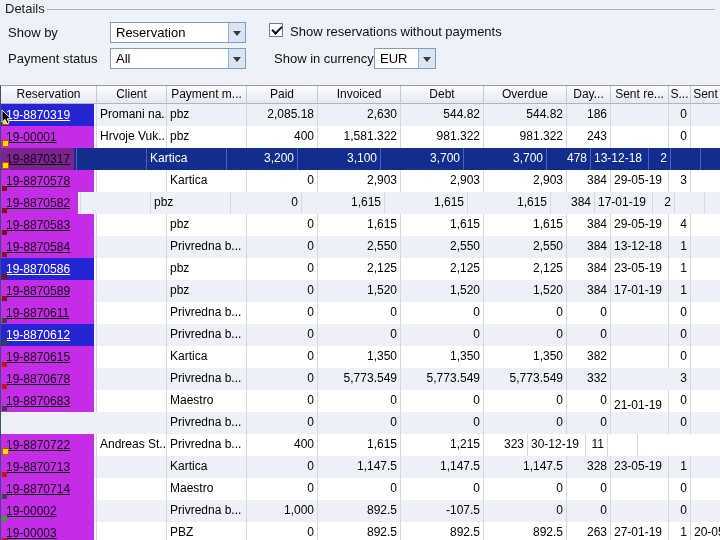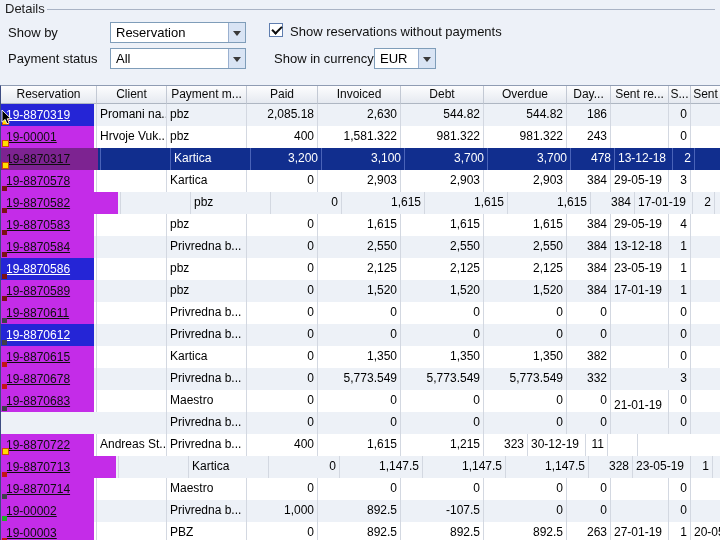--- a/index.html
+++ b/index.html
@@ -128,21 +128,21 @@
         <div class="tcell align-right" style="width: 71px;">400</div>
         <div class="tcell align-right" style="width: 83px;">1,581.322</div>
         <div class="tcell align-right" style="width: 83px;">981.322</div>
         <div class="tcell align-right" style="width: 83px;">981.322</div>
         <div class="tcell align-right" style="width: 44px;">243</div>
         <div class="tcell" style="width: 58px;"></div>
         <div class="tcell align-right" style="width: 22px;">0</div>
         <div class="tcell" style="width: 30px;"></div>
       </div>
       <div class="trow selected">
-        <div class="tcell res-cell" style="width: 100px;">
+        <div class="tcell res-cell" style="width: 76px;">
           <div class="res-block bg-purple">
             <span class="res-text">19-8870317</span>
             <span class="indicator ind-yellow"></span>
           </div>
         </div>
         <div class="tcell" style="width: 70px;"></div>
         <div class="tcell" style="width: 80px;">Kartica</div>
         <div class="tcell align-right" style="width: 71px;">3,200</div>
         <div class="tcell align-right" style="width: 83px;">3,100</div>
         <div class="tcell align-right" style="width: 83px;">3,700</div>
@@ -164,21 +164,21 @@
         <div class="tcell align-right" style="width: 71px;">0</div>
         <div class="tcell align-right" style="width: 83px;">2,903</div>
         <div class="tcell align-right" style="width: 83px;">2,903</div>
         <div class="tcell align-right" style="width: 83px;">2,903</div>
         <div class="tcell align-right" style="width: 44px;">384</div>
         <div class="tcell" style="width: 58px;">29-05-19</div>
         <div class="tcell align-right" style="width: 22px;">3</div>
         <div class="tcell" style="width: 30px;"></div>
       </div>
       <div class="trow odd">
-        <div class="tcell res-cell" style="width: 120px;">
+        <div class="tcell res-cell" style="width: 80px;">
           <div class="res-block bg-magenta">
             <span class="res-text">19-8870582</span>
             <span class="indicator ind-darkred"></span>
           </div>
         </div>
         <div class="tcell" style="width: 70px;"></div>
         <div class="tcell" style="width: 80px;">pbz</div>
         <div class="tcell align-right" style="width: 71px;">0</div>
         <div class="tcell align-right" style="width: 83px;">1,615</div>
         <div class="tcell align-right" style="width: 83px;">1,615</div>
@@ -379,21 +379,21 @@
         <div class="tcell" style="width: 80px;">Privredna b...</div>
         <div class="tcell align-right" style="width: 71px;">400</div>
         <div class="tcell align-right" style="width: 83px;">1,615</div>
         <div class="tcell align-right" style="width: 83px;">1,215</div>
         <div class="tcell align-right" style="width: 44px;">323</div>
         <div class="tcell" style="width: 58px;">30-12-19</div>
         <div class="tcell align-right" style="width: 22px;">11</div>
         <div class="tcell" style="width: 30px;"></div>
       </div>
       <div class="trow odd">
-        <div class="tcell res-cell" style="width: 118px;">
+        <div class="tcell res-cell" style="width: 96px;">
           <div class="res-block bg-magenta">
             <span class="res-text">19-8870713</span>
             <span class="indicator ind-red"></span>
           </div>
         </div>
         <div class="tcell" style="width: 70px;"></div>
         <div class="tcell" style="width: 80px;">Kartica</div>
         <div class="tcell align-right" style="width: 71px;">0</div>
         <div class="tcell align-right" style="width: 83px;">1,147.5</div>
         <div class="tcell align-right" style="width: 83px;">1,147.5</div>

